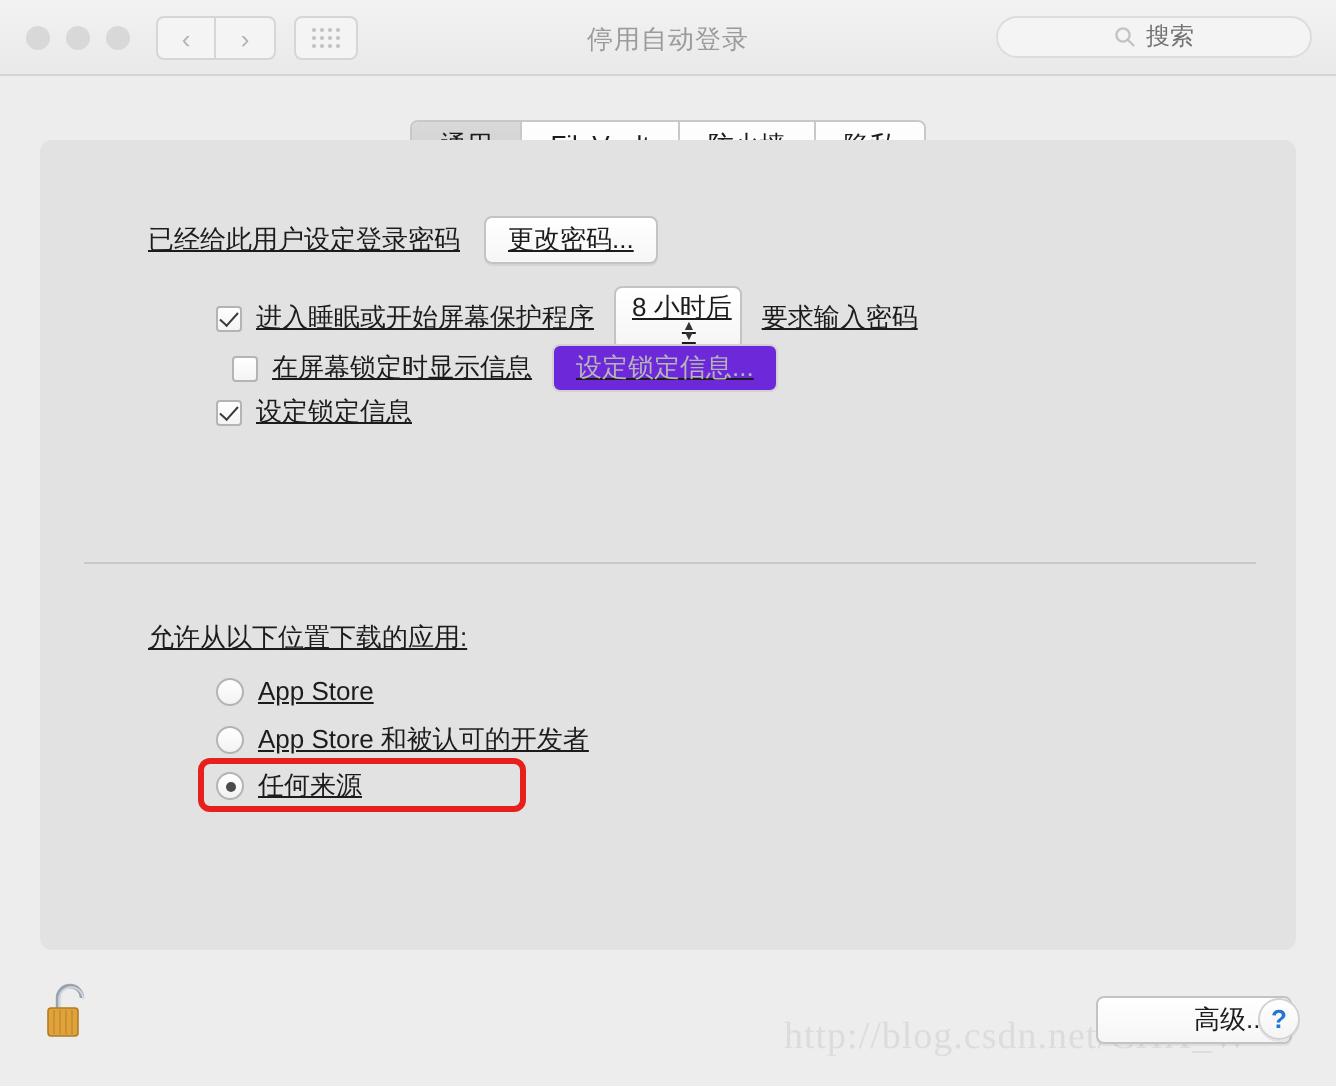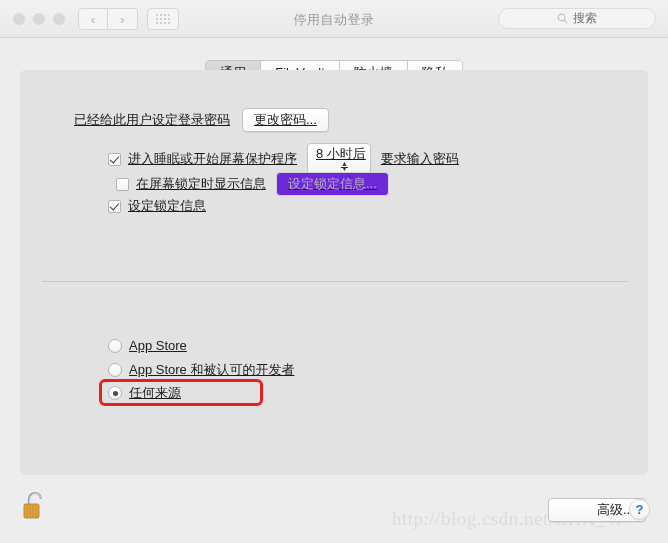--- a/index.html
+++ b/index.html
@@ -384,20 +384,23 @@
     <button class="pushbtn disabled" style="margin-left:10px;">设定锁定信息...</button>
   </div>
 
   <div class="row" style="left:88px; top:127px;">
     <span class="cb on"></span>
     <span class="label">设定锁定信息</span>
   </div>
 
   <div class="divider"></div>
 
+  <div class="row" style="left:54px; top:240px;">
+    <span class="label">允许从以下位置下载的应用:</span>
+  </div>
 
   <div class="row" style="left:88px; top:268px;">
     <span class="rb"></span>
     <span class="label">App Store</span>
   </div>
 
   <div class="row" style="left:88px; top:291px;">
     <span class="rb"></span>
     <span class="label">App Store 和被认可的开发者</span>
   </div>

